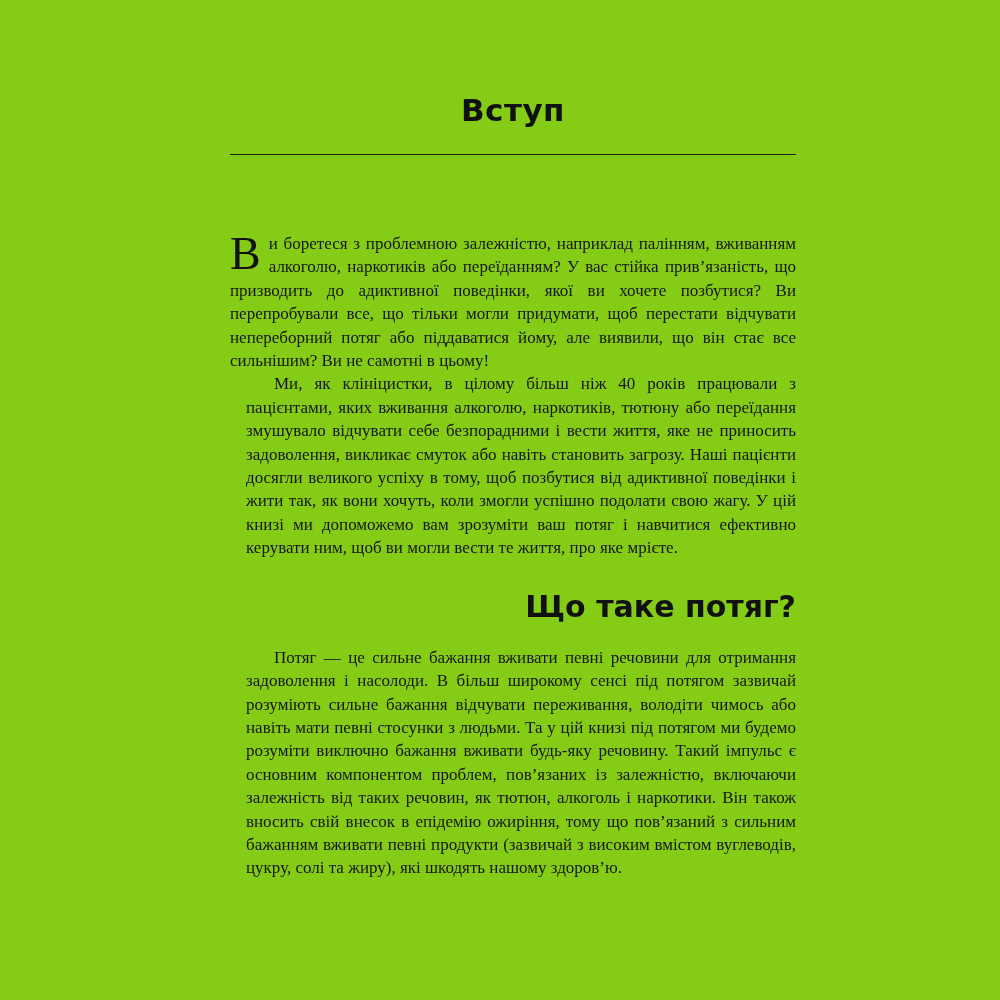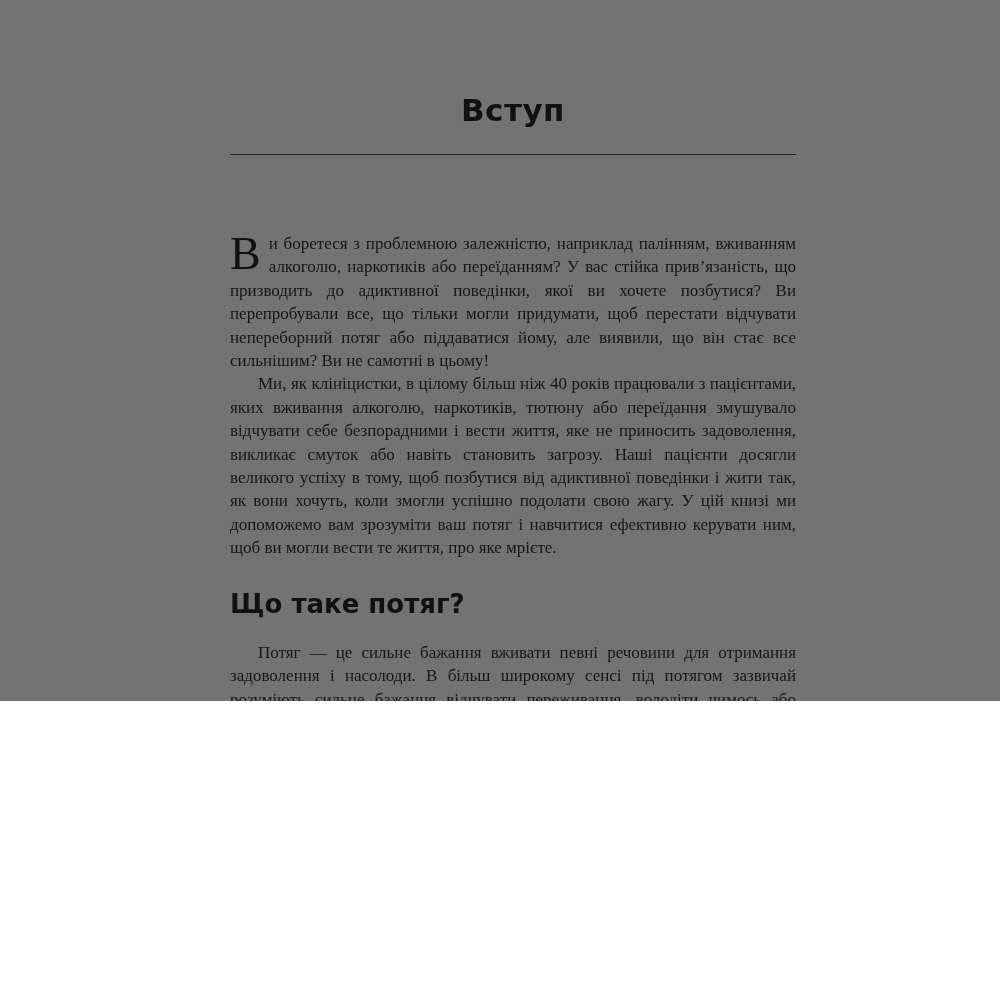--- a/index.html
+++ b/index.html
@@ -3,22 +3,22 @@
 <meta charset="utf-8">
 <style>
   html, body {
     margin: 0;
     padding: 0;
     background: #ffffff;
   }
   .page {
     position: relative;
     width: 1000px;
-    height: 701px;
-    background: #737373;
+    height: 1000px;
+    background: #84cc16;
     color: #1c1c1c;
     font-family: "Liberation Serif", serif;
     overflow: hidden;
   }
   .content {
     position: absolute;
     left: 230px;
     top: 92px;
     width: 566px;
   }
@@ -42,37 +42,38 @@
   }
   p.body-para {
     font-size: 17px;
     line-height: 23.4px;
     text-align: justify;
     margin: 0;
     color: #161616;
   }
   p.body-para.indent {
     text-indent: 28px;
+    margin-left: 16px;
   }
   .drop-cap {
     float: left;
     font-family: "Liberation Serif", serif;
     font-weight: normal;
     font-size: 46px;
     line-height: 40px;
     padding: 2px 8px 0 0;
     color: #111111;
   }
   .section-heading {
     font-family: "DejaVu Sans", "Liberation Sans", sans-serif;
     font-weight: bold;
-    font-size: 26px;
+    font-size: 30px;
     color: #111111;
     margin: 29px 0 22px 0;
-    text-align: left;
+    text-align: right;
   }
   .lead-italic {
   }
 </style>
 </head>
 <body>
 
 <div class="page">
   <div class="content">
 

